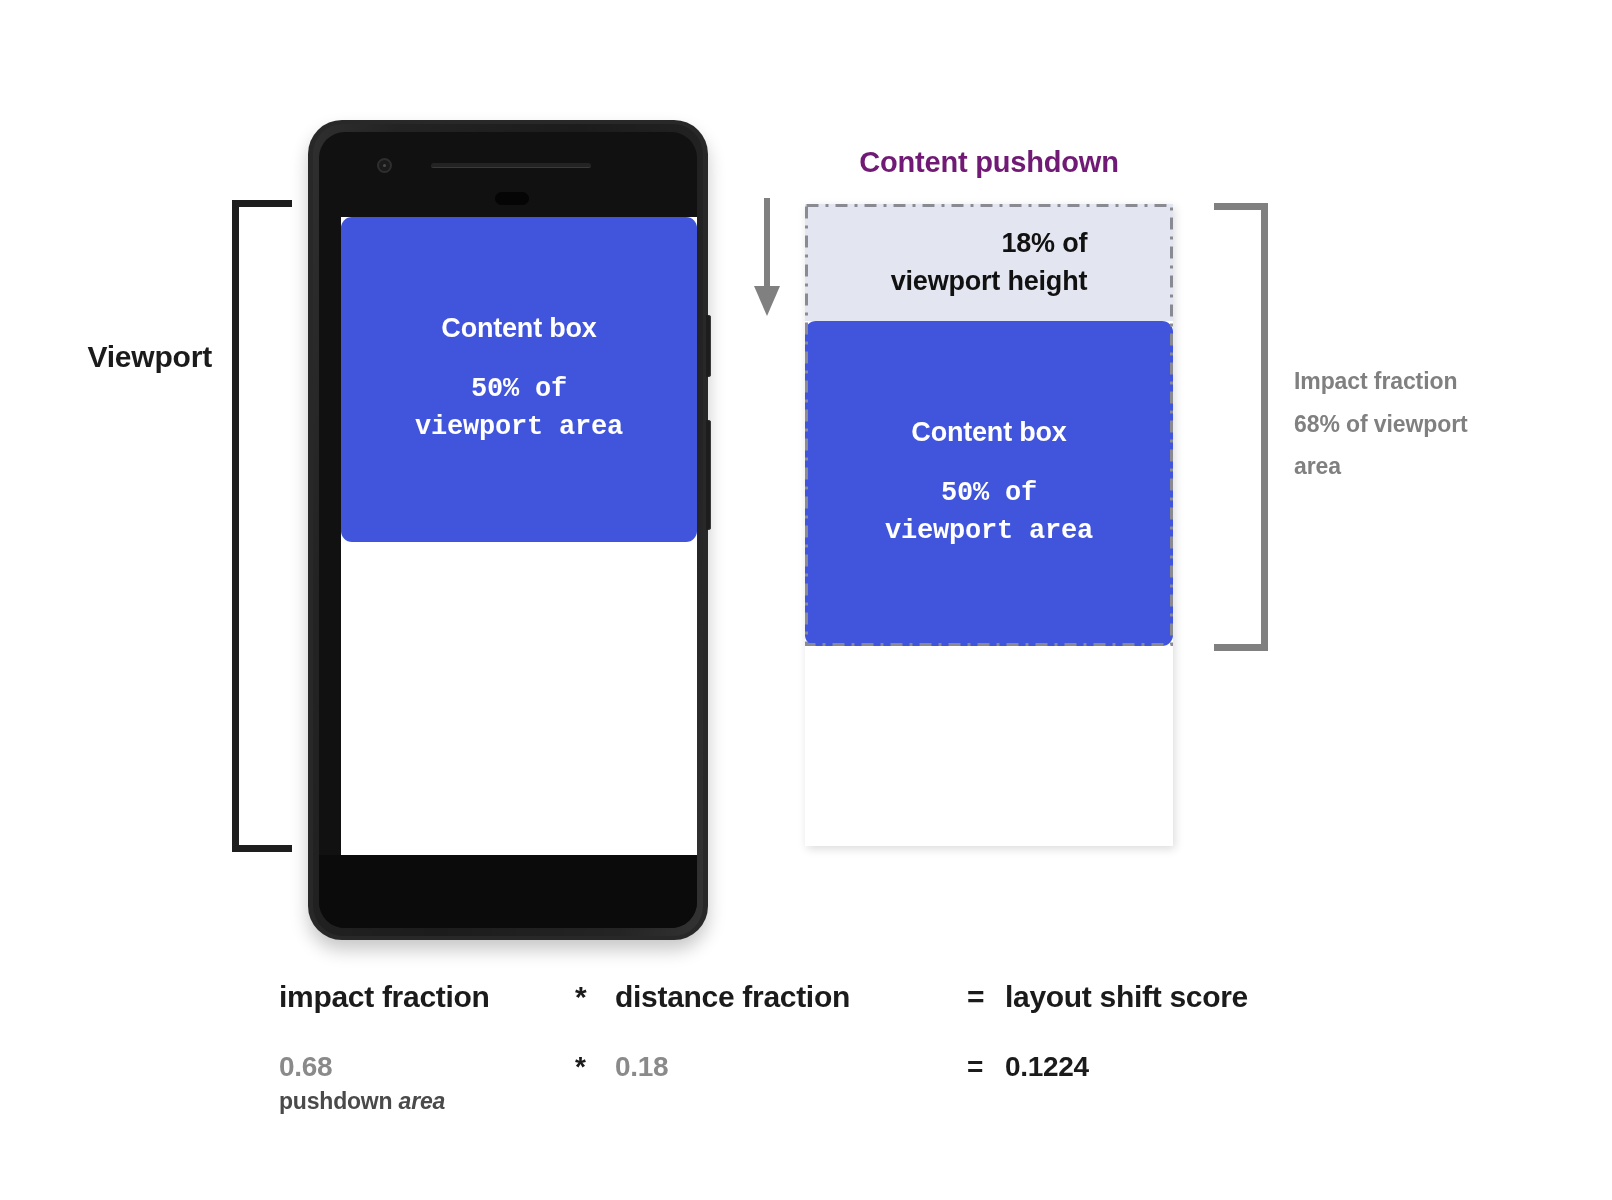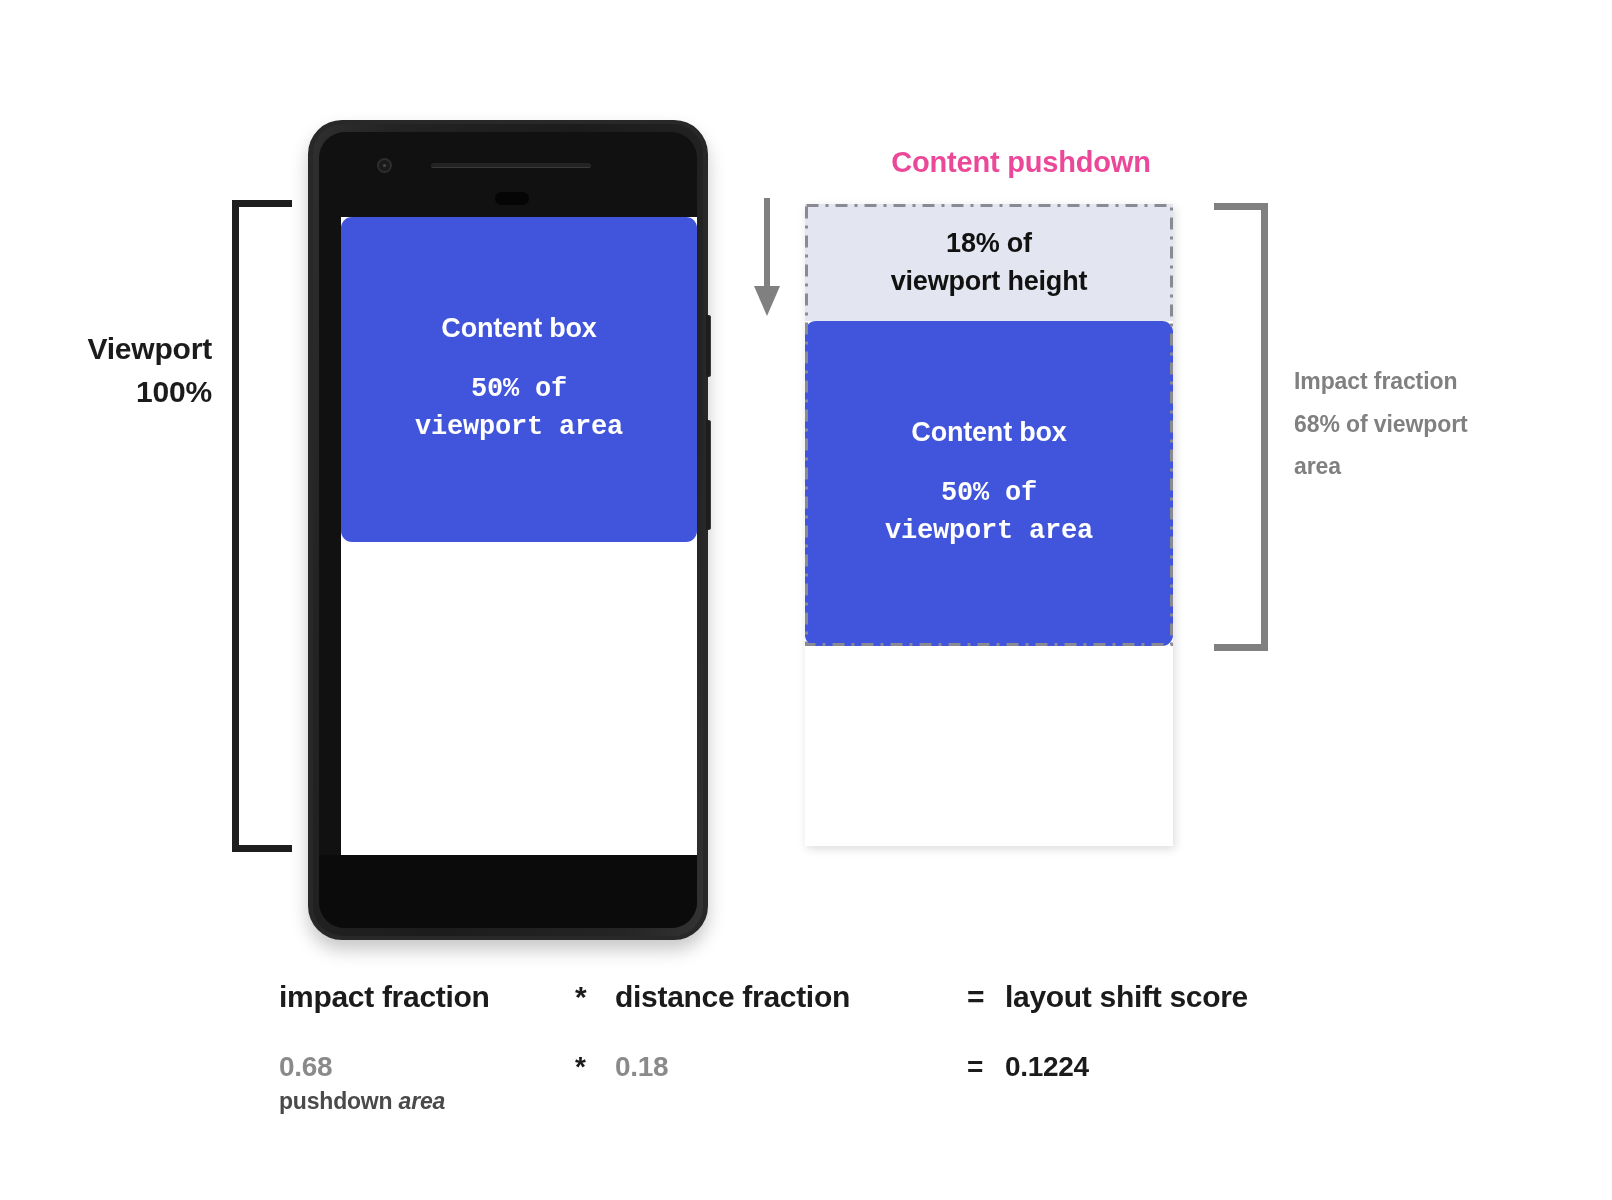--- a/index.html
+++ b/index.html
@@ -30,21 +30,21 @@
     width: 60px;
     height: 652px;
     border-left: 7px solid #1e1e1e;
     border-top: 7px solid #1e1e1e;
     border-bottom: 7px solid #1e1e1e;
     box-sizing: border-box;
     pointer-events: none;
   }
   #viewport-label {
     left: 20px;
-    top: 328px;
+    top: 336px;
     width: 192px;
     text-align: right;
     font-size: 30px;
     font-weight: 700;
     color: #1b1b1b;
     line-height: 1.42;
     letter-spacing: -0.2px;
   }
 
   
@@ -187,27 +187,27 @@
   
   #shifted-panel {
     left: 805px;
     top: 204px;
     width: 368px;
     height: 642px;
     background: #ffffff;
     box-shadow: 2px 3px 9px rgba(0,0,0,0.14);
   }
   #pushdown-title {
-    left: 837px;
+    left: 805px;
     top: 146px;
     width: 368px;
     text-align: center;
     font-size: 29px;
     font-weight: 700;
-    color: #ec4899;
+    color: #701a75;
     letter-spacing: -0.2px;
   }
   #shift-outline {
     
     position: absolute;
     left: 0;
     top: 0;
     width: 368px;
     height: 442px;
     pointer-events: none;
@@ -221,21 +221,21 @@
     background: #e3e6f0;
     display: flex;
     align-items: center;
     justify-content: center;
   }
   #pushdown-strip-label {
     font-size: 27px;
     font-weight: 700;
     line-height: 1.38;
     color: #111111;
-    text-align: center;
+    text-align: right;
     letter-spacing: -0.2px;
   }
   #panel-content-box {
     position: absolute;
     left: 0;
     top: 117px;
     width: 368px;
     height: 325px;
   }
 
@@ -304,21 +304,20 @@
   .sub-note em { font-style: italic; }
 </style>
 </head>
 <body>
 
 <div id="stage">
 
   <div class="abs" id="viewport-bracket"></div>
   <div class="abs" id="viewport-label">
     <div>Viewport</div>
-    <div>100%</div>
   </div>
 
   <div class="abs" id="phone">
     <div id="phone-body"></div>
 
     <div id="phone-screen-area">
       <div id="phone-camera"></div>
       <div id="phone-earpiece"></div>
       <div id="phone-sensor"></div>
 

